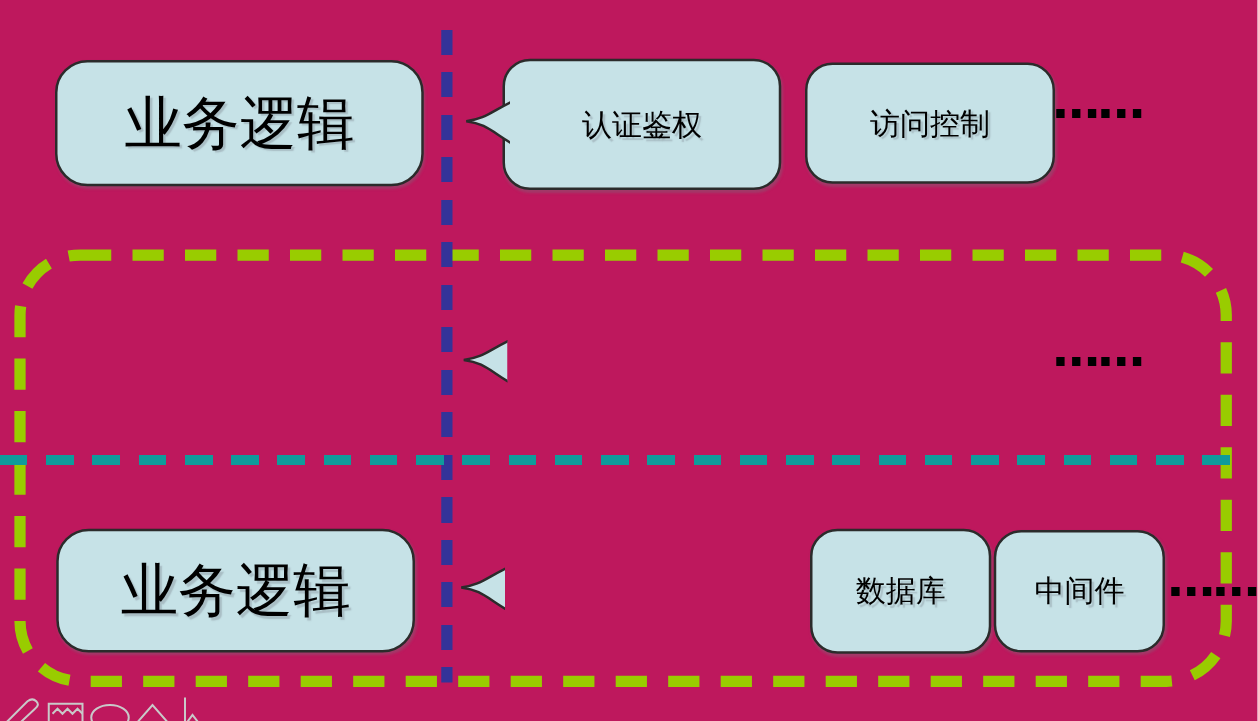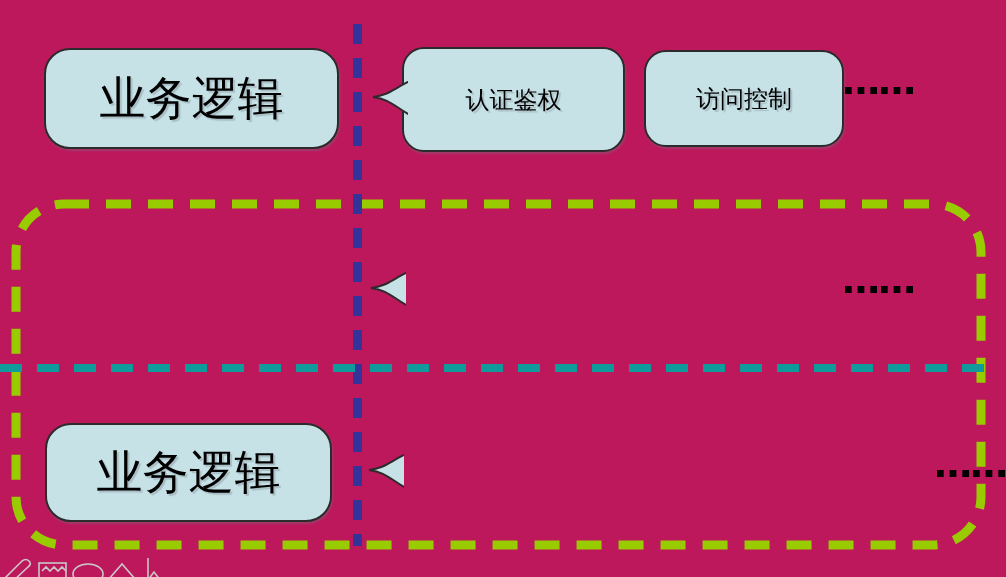--- a/index.html
+++ b/index.html
@@ -99,21 +99,23 @@
   <div class="dots" style="left:842px;top:261px">……</div>
 
   <div class="bubble left-box" style="left:45px;top:423px;width:283px;height:95px">业务逻辑</div>
 
   <svg class="tail-svg" style="left:368px;top:447px" viewBox="0 0 36 48">
     <path class="tail-fill" d="M36 8 C20 16 16 21 1 23 C16 25 20 30 36 40 Z"></path>
     <path class="tail-stroke" d="M36 8 C20 16 16 21 1 23 C16 25 20 30 36 40"></path>
   </svg>
 
 
+  <div class="bubble item-box" style="left:648px;top:423px;width:141px;height:96px">数据库</div>
 
+  <div class="bubble item-box" style="left:795px;top:424px;width:133px;height:94px">中间件</div>
 
   <div class="dots" style="left:934px;top:445px">……</div>
 
   <div>
     <svg class="ghost-icons-svg" style="left:2px;top:556px" width="170" height="30" viewBox="0 0 170 30">
       <g>
         <path class="ghost" d="M3 22 L20 5 Q24 2 27 5 Q30 8 26 11 L10 26"></path>
       </g>
       <g>
         <rect class="ghost" x="37" y="7" width="27" height="16"></rect>

